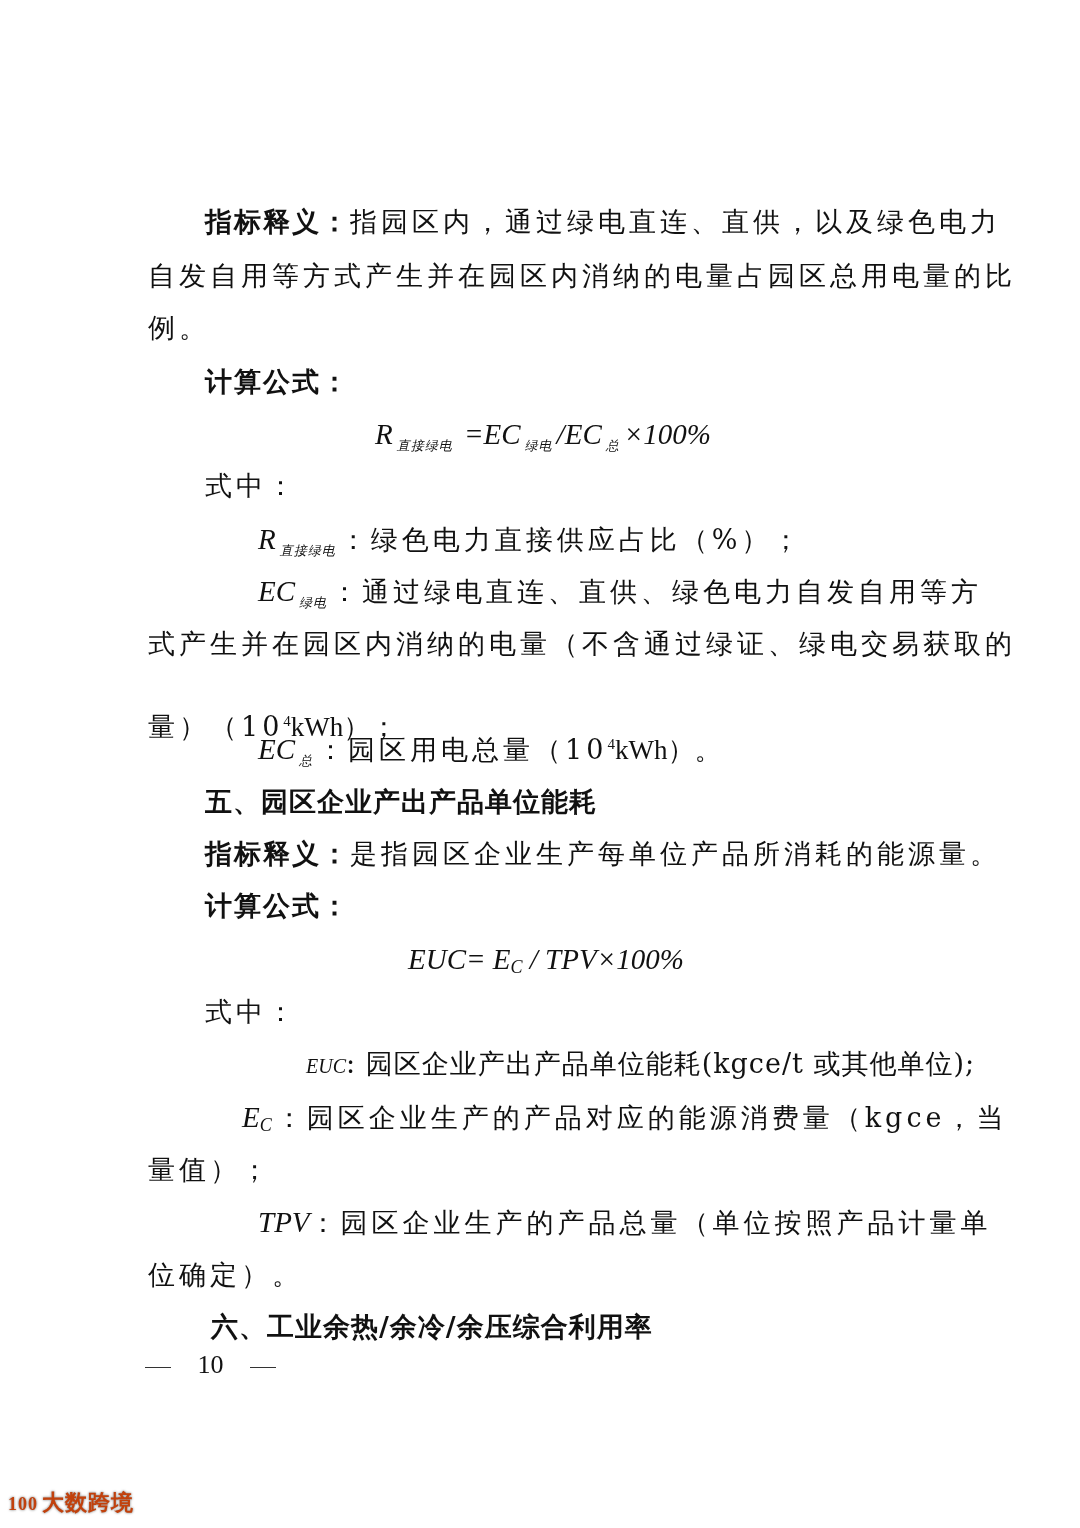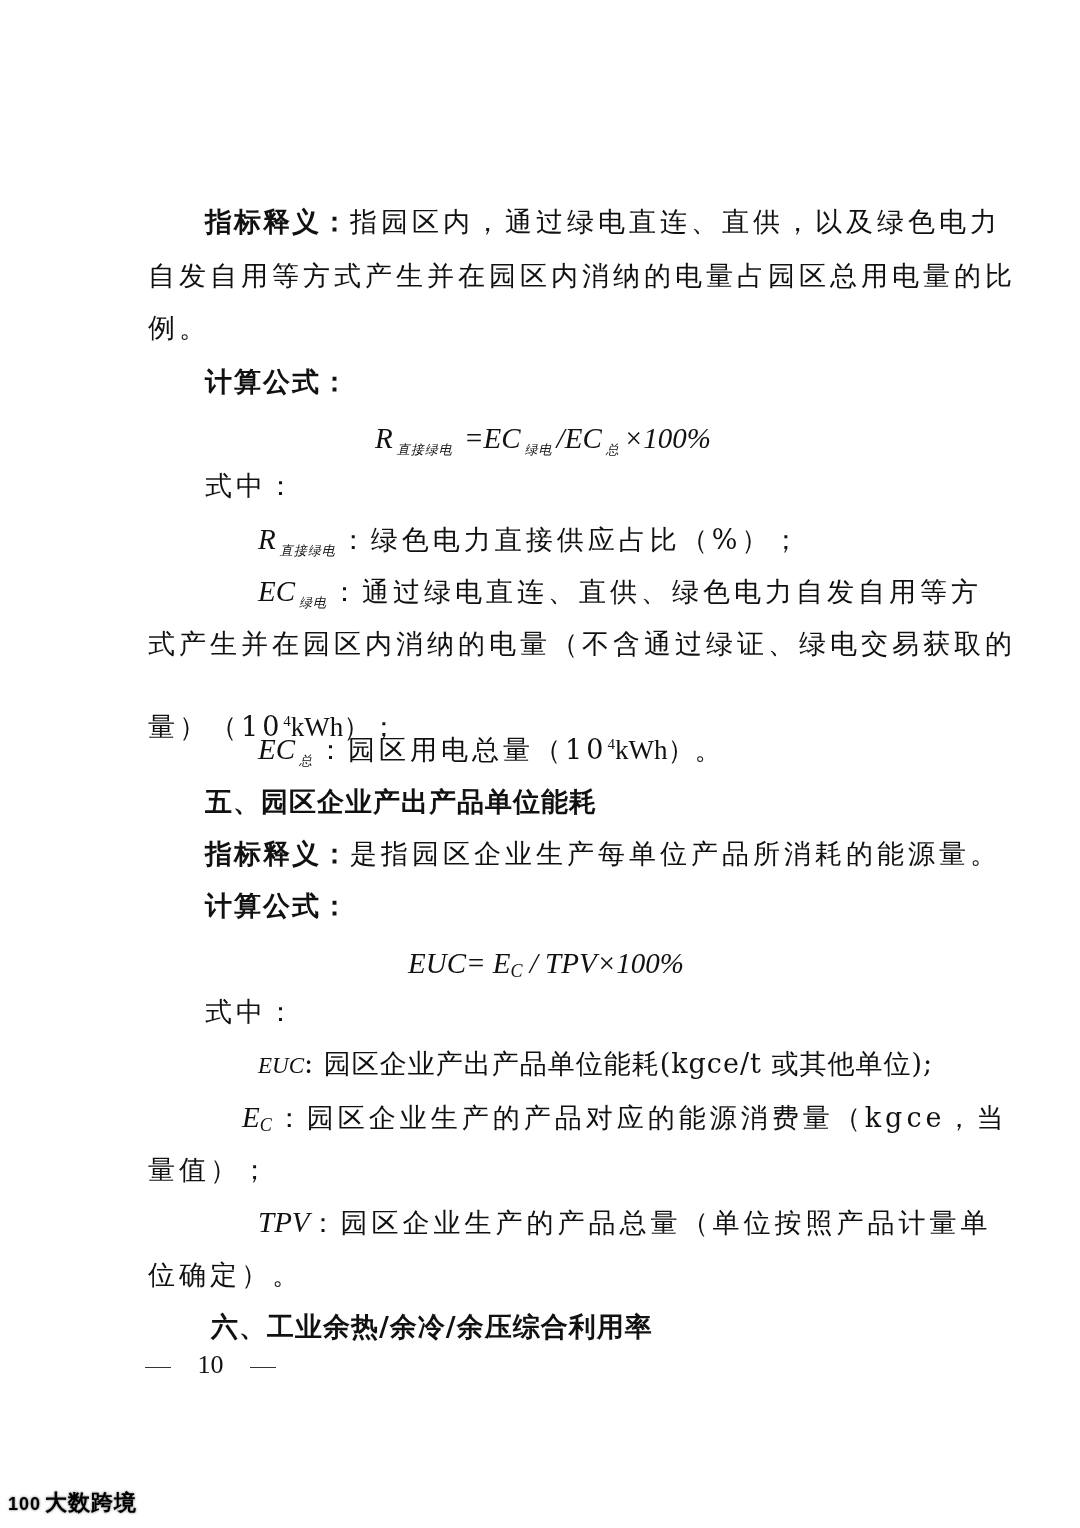--- a/index.html
+++ b/index.html
@@ -8,24 +8,24 @@
     font-family: "DejaVu Serif", "Liberation Serif", serif; color: #111;
   }
   .line { position: absolute; font-size: 27px; line-height: 40px; white-space: nowrap; letter-spacing: 4px; }
   .bold { font-family: "DejaVu Sans", "Liberation Sans", sans-serif; font-weight: bold; letter-spacing: 1px; }
   .lbl { font-family: "DejaVu Sans", "Liberation Sans", sans-serif; font-weight: bold; letter-spacing: 2px; }
   .it { font-family: "Liberation Serif", serif; font-style: italic; letter-spacing: 0; }
   .rm { font-family: "Liberation Serif", serif; letter-spacing: 0; }
   .sub { font-size: 13px; font-style: italic; letter-spacing: 1px; vertical-align: -6px; margin: 0 4px; }
   .subc { font-size: 18px; font-style: italic; vertical-align: -4px; font-family: "Liberation Serif", serif; }
   sup { font-size: 15px; vertical-align: 10px; line-height: 0; }
-  .formula { position: absolute; font-family: "Liberation Serif", serif; font-style: italic; font-size: 29px; line-height: 48px; white-space: nowrap; }
+  .formula { position: absolute; font-family: "Liberation Serif", serif; font-style: italic; font-size: 29px; line-height: 40px; white-space: nowrap; }
   .footer { position: absolute; top: 1350px; left: 145px; font-family: Liberation Serif, serif; font-size: 26px; white-space: nowrap; }
   .footer .dash { display: inline-block; width: 26px; border-top: 1.5px solid #333; vertical-align: middle; }
-  .watermark { position: absolute; left: 8px; top: 1488px; font-family: Liberation Sans, sans-serif; font-size: 22px; font-weight: bold; color: #000000;
+  .watermark { position: absolute; left: 8px; top: 1488px; font-family: Liberation Serif, serif; font-size: 22px; font-weight: bold; color: #c2410c;
     text-shadow: 0 0 2px #999, 0 0 3px #aaa; letter-spacing: 1px; }
 </style>
 </head>
 <body>
 
 <div>
 
   <div class="line" style="top:202px; left:205px;">
     <span class="lbl">指标释义：</span><span>指园区内，通过绿电直连、直供，以及绿色电力</span>
   </div>
@@ -68,21 +68,21 @@
     <span class="lbl">计算公式：</span>
   </div>
 
   <div class="formula" style="top:939px; left:408px;">
     <span>EUC= E</span><span class="subc">C</span><span> / TPV×100%</span>
   </div>
 
   <div class="line" style="top:992px; left:205px;">式中：</div>
 
   <div class="line" style="top:1044px; left:258px; letter-spacing:1px;">
-    <span class="it" style="font-size:23px;">EUC</span><span>: 园区企业产出产品单位能耗(kgce/t 或其他单位);</span>
+    <span class="it" style="font-size:20px;margin-left:48px;">EUC</span><span>: 园区企业产出产品单位能耗(kgce/t 或其他单位);</span>
   </div>
 
   <div class="line" style="top:1097px; left:242px;">
     <span class="it" style="font-size:29px;">E</span><span class="subc">C</span><span>：园区企业生产的产品对应的能源消费量（kgce，当</span>
   </div>
   <div class="line" style="top:1150px; left:148px;">量值）；</div>
 
   <div class="line" style="top:1202px; left:258px;">
     <span class="it" style="font-size:29px;">TPV</span><span>：园区企业生产的产品总量（单位按照产品计量单</span>
   </div>

